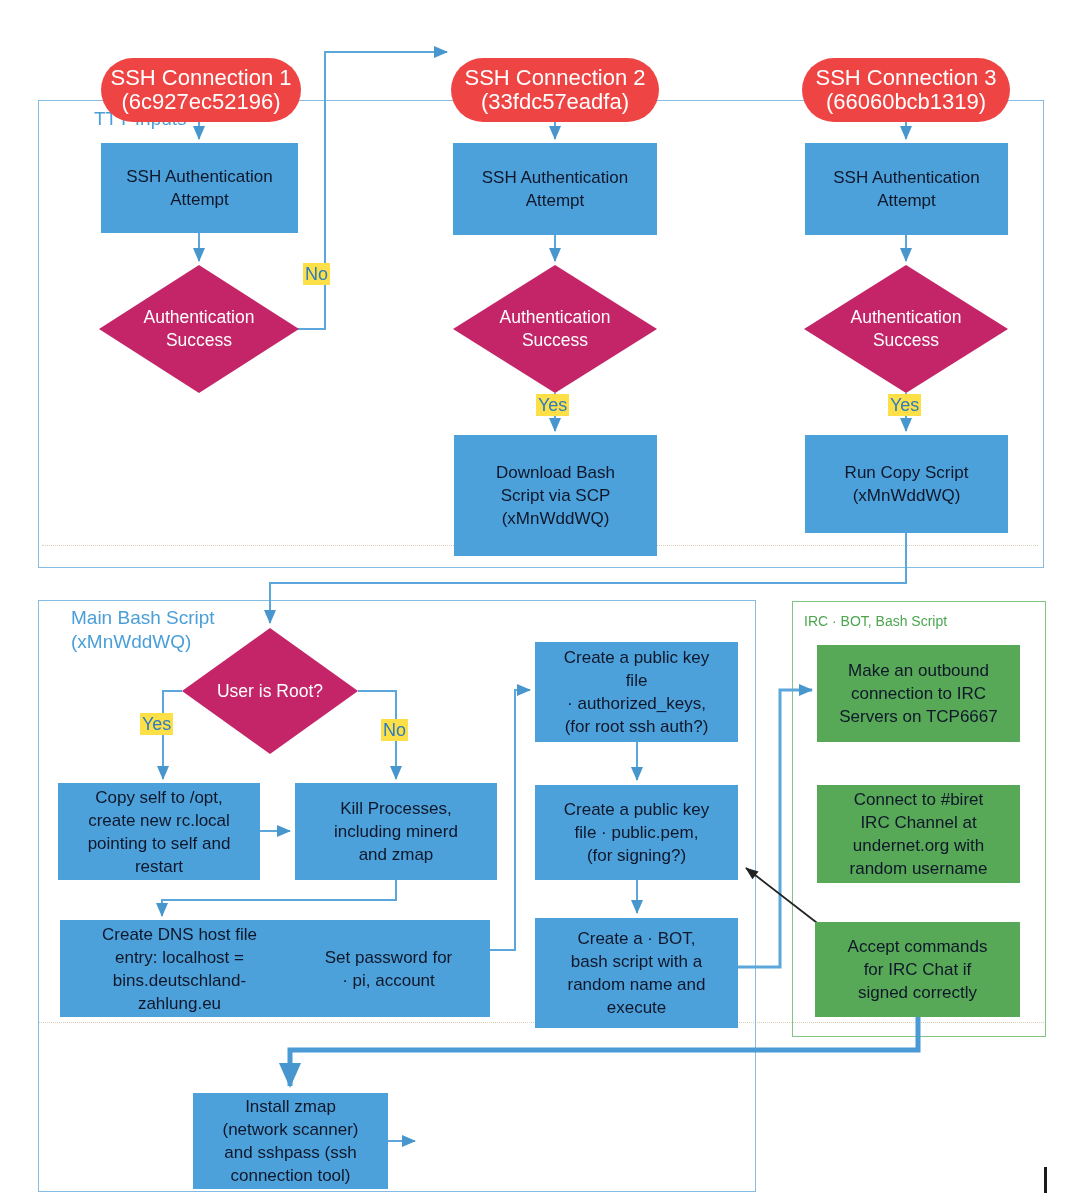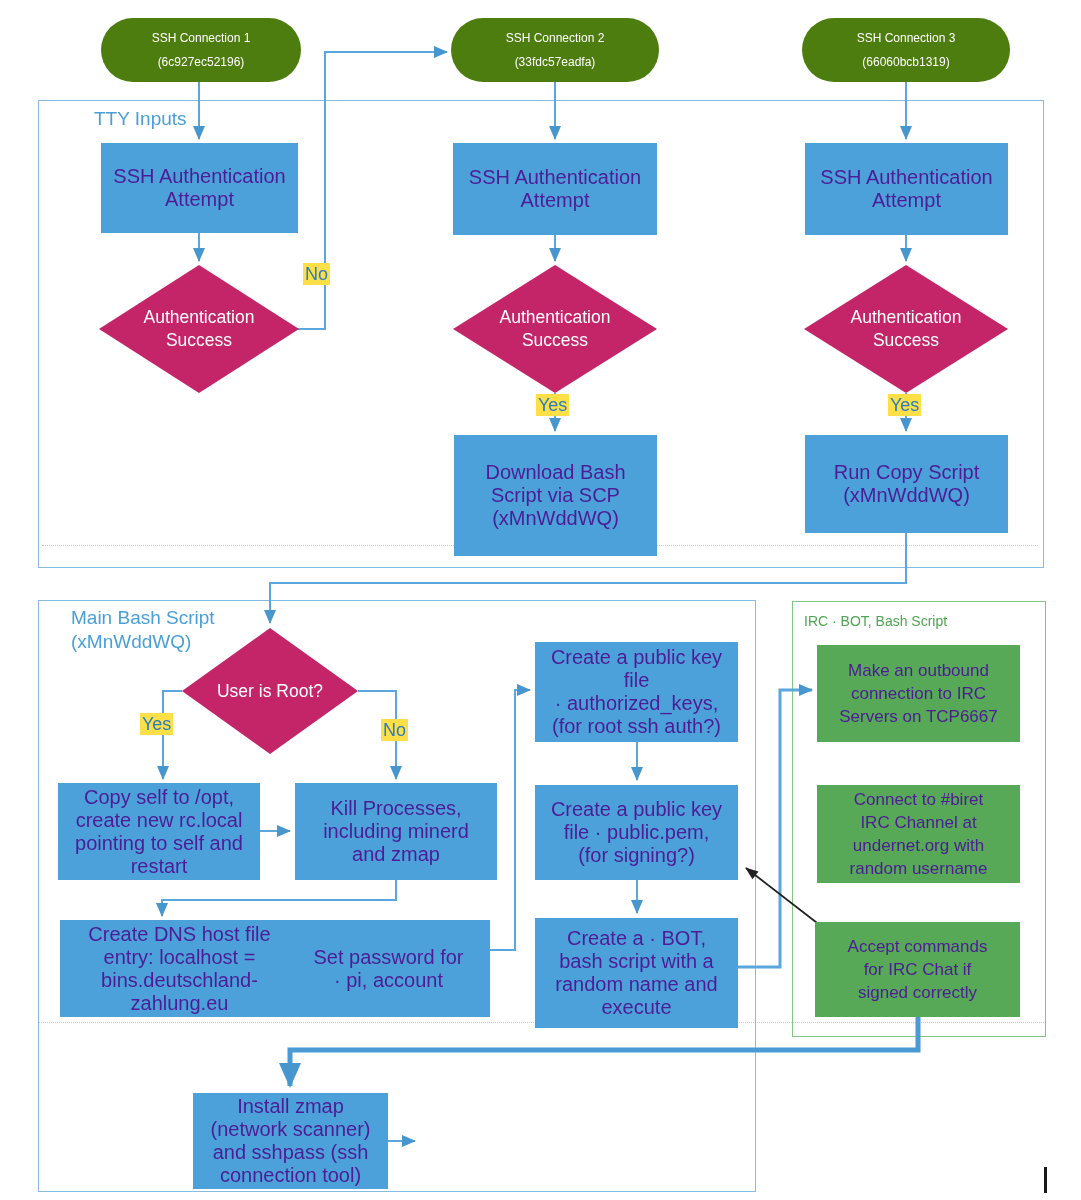--- a/index.html
+++ b/index.html
@@ -2,26 +2,26 @@
 <html><head>
 <meta charset="utf-8">
 <style>
   html,body{margin:0;padding:0;background:#ffffff;}
   #canvas{position:relative;width:1081px;height:1200px;background:#ffffff;overflow:hidden;
           font-family:"Liberation Sans", sans-serif;}
   .container{position:absolute;border:1.5px solid #85bce4;background:transparent;}
   .gcontainer{position:absolute;border:1.5px solid #82c482;background:transparent;}
   .clabel{position:absolute;font-size:19px;line-height:24px;color:#4a9fd8;white-space:pre-line;margin-left:36px;}
   .glabel{position:absolute;font-size:14px;line-height:23px;color:#4ca64f;white-space:pre-line;}
-  .node{position:absolute;background:#4da1db;color:#4c1d95;display:flex;align-items:center;justify-content:center;
-        text-align:center;font-size:20px;line-height:23px;white-space:pre-line;}
-  .gnode{position:absolute;background:#57a857;color:#4c1d95;display:flex;align-items:center;justify-content:center;
+  .node{position:absolute;background:#4da1db;color:#0f172a;display:flex;align-items:center;justify-content:center;
         text-align:center;font-size:17px;line-height:23px;white-space:pre-line;}
-  .pill{position:absolute;background:#4d7c0f;color:#ffffff;border-radius:32px;display:flex;align-items:center;
-        justify-content:center;text-align:center;font-size:12px;line-height:24px;white-space:pre-line;}
+  .gnode{position:absolute;background:#57a857;color:#0f172a;display:flex;align-items:center;justify-content:center;
+        text-align:center;font-size:17px;line-height:23px;white-space:pre-line;}
+  .pill{position:absolute;background:#ef4444;color:#ffffff;border-radius:32px;display:flex;align-items:center;
+        justify-content:center;text-align:center;font-size:22px;line-height:24px;white-space:pre-line;margin-top:40px;}
   .diamond{position:absolute;background:#c32568;color:#ffffff;display:flex;align-items:center;justify-content:center;
         text-align:center;font-size:17.5px;line-height:23px;white-space:pre-line;
         clip-path:polygon(50% 0%,100% 50%,50% 100%,0% 50%);}
   .elabel{position:absolute;font-size:18px;color:#2e7cc0;background:#fde047;padding:0 2px;line-height:22px;}
   .dotted{position:absolute;border-top:1px dotted rgba(200,188,155,0.75);height:0;}
   .tick{position:absolute;background:#1a1a1a;}
   svg{position:absolute;left:0;top:0;}
 </style>
 </head>
 <body>

